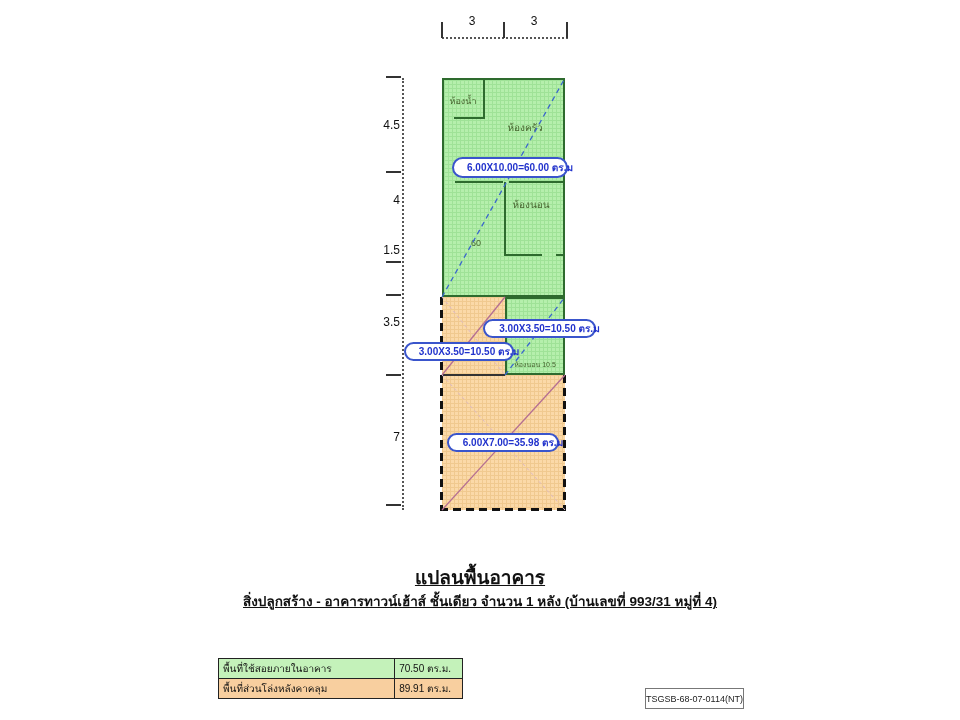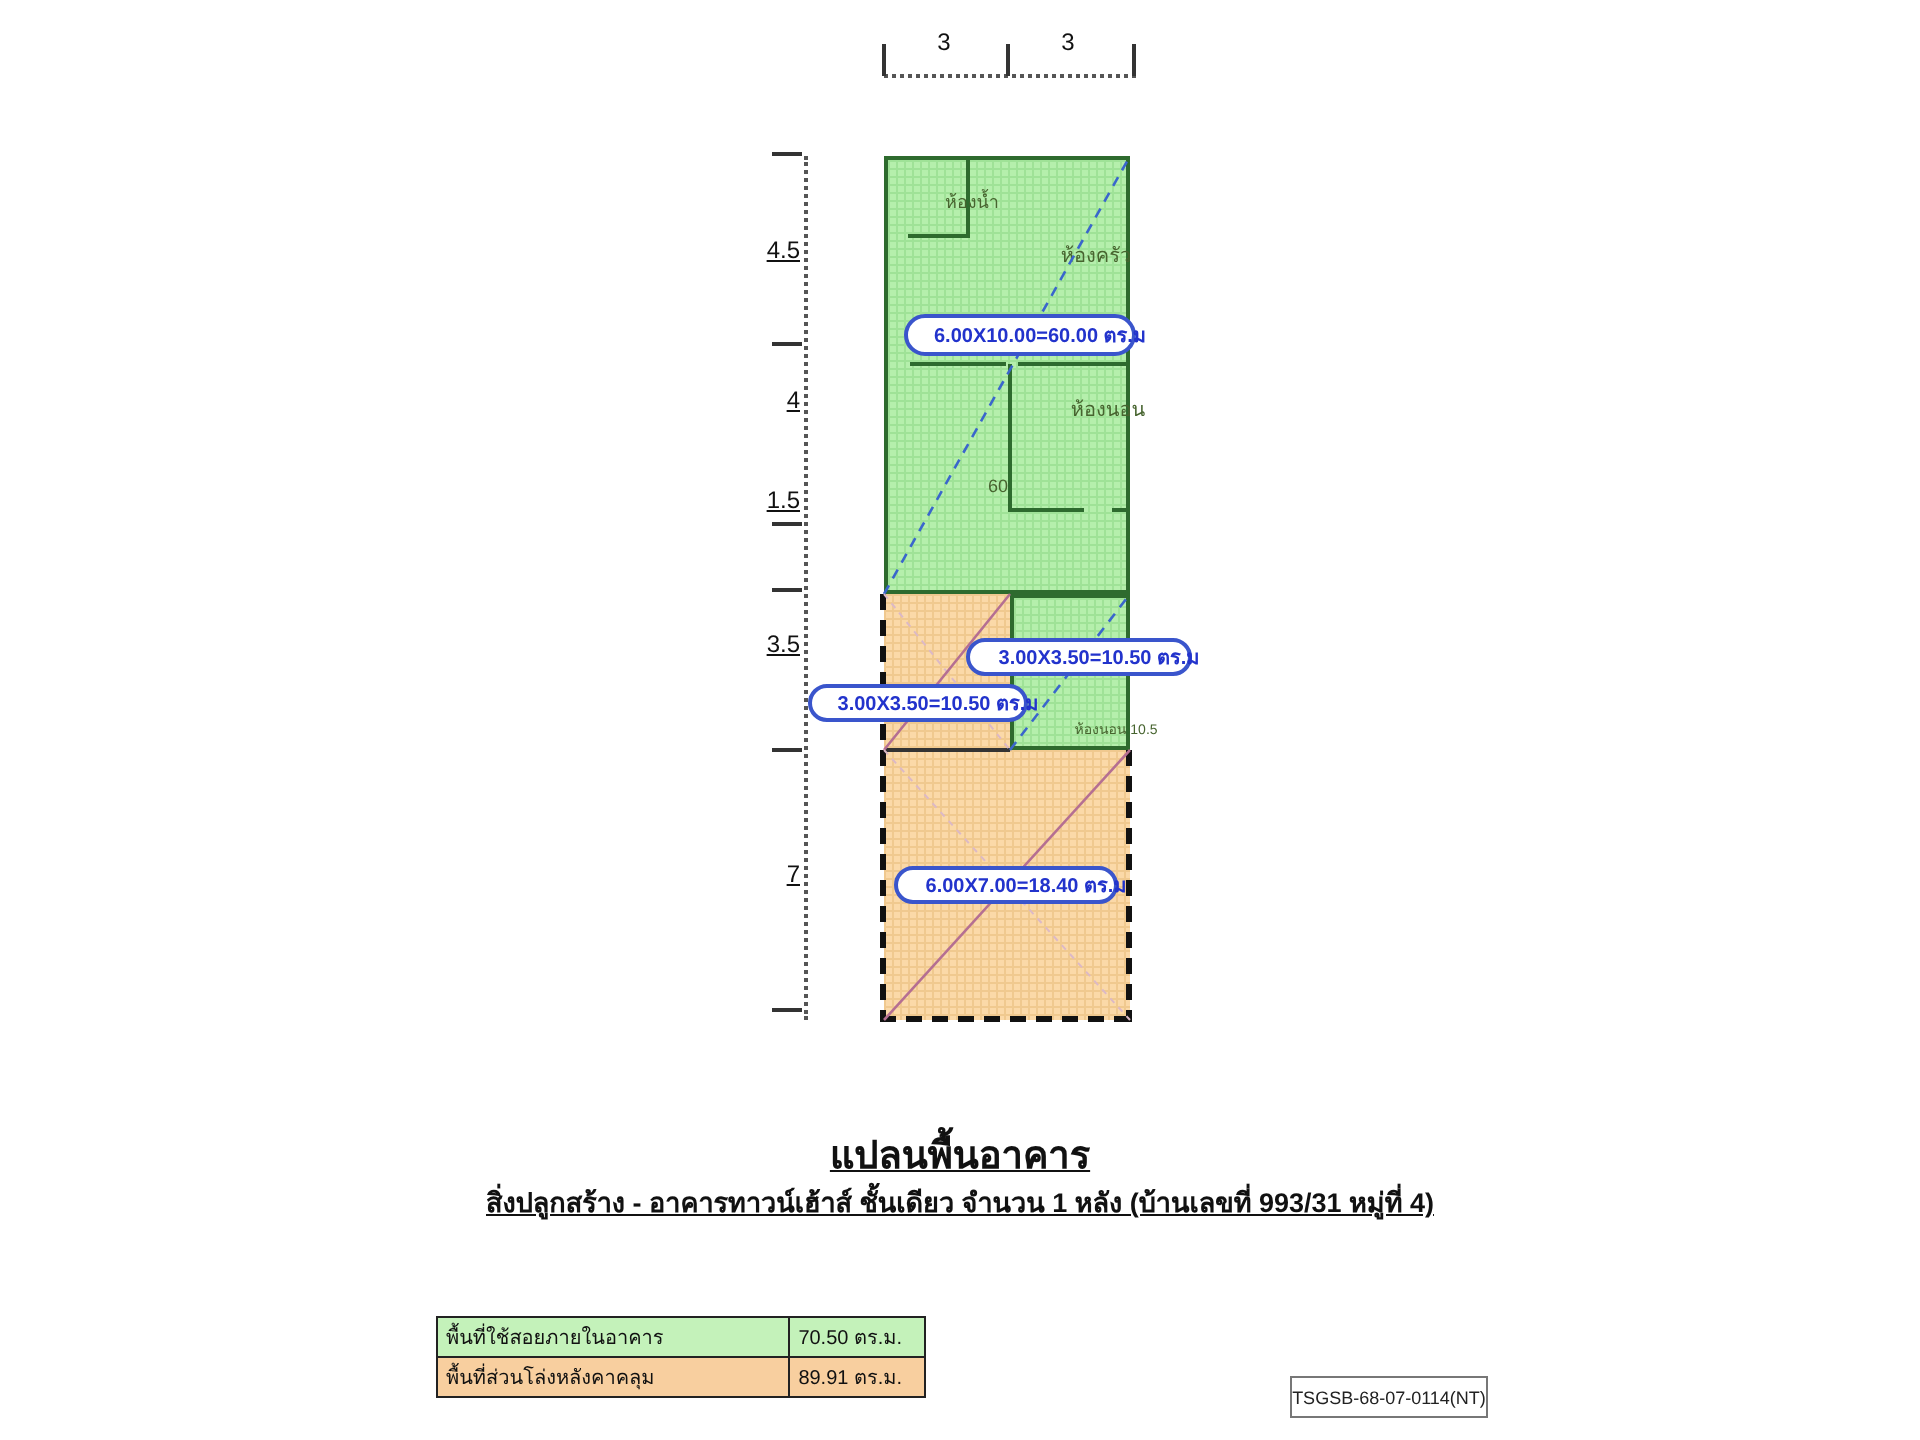--- a/index.html
+++ b/index.html
@@ -7,42 +7,42 @@
     position:relative;width:960px;height:720px;background:#ffffff;overflow:hidden;
     font-family:"Liberation Sans","DejaVu Sans",sans-serif;color:#222;
   }
   .abs{position:absolute;}
   
   .dot-h{border-top:2px dotted #555;height:0;}
   .dot-v{border-left:2px dotted #555;width:0;}
   .tick-v{width:2px;height:16px;background:#333;}
   .tick-h{width:15px;height:2px;background:#333;}
   .dim-label{font-size:12px;color:#111;text-align:center;}
-  .dim-label-left{font-size:12px;color:#111;text-align:right;width:28px;text-decoration:underline;}
+  .dim-label-left{font-size:12px;color:#111;text-align:right;width:28px;}
   
   .green-fill{
     background-color:#b5efac;
     background-image:linear-gradient(#9fe297 1px,transparent 1px),
                      linear-gradient(90deg,#9fe297 1px,transparent 1px);
     background-size:4px 4px;
   }
   .orange-fill{
     background-color:#fbd9a8;
     background-image:linear-gradient(#f0c98f 1px,transparent 1px),
                      linear-gradient(90deg,#f0c98f 1px,transparent 1px);
     background-size:4px 4px;
   }
   .green-border{border:2px solid #2e6b2e;box-sizing:border-box;}
   .wall{background:#2e6b2e;}
   .thin-line{background:#333;}
   
   .dash-v{width:3px;background:repeating-linear-gradient(180deg,#111 0 8px,transparent 8px 13px);}
   .dash-h{height:3px;background:repeating-linear-gradient(90deg,#111 0 8px,transparent 8px 13px);}
   
-  .room-label{color:#47642f;font-size:10px;text-align:center;white-space:nowrap;margin-left:23px;}
+  .room-label{color:#47642f;font-size:10px;text-align:center;white-space:nowrap;}
   .oval{
     background:#fff;border:2px solid #3a55cc;border-radius:999px;
     display:flex;align-items:center;justify-content:center;
     color:#2233cc;font-size:10px;font-weight:bold;white-space:nowrap;
     box-sizing:border-box;z-index:5;padding-left:20px;
   }
   .caption{width:960px;text-align:center;font-weight:bold;font-size:19px;
     text-decoration:underline;color:#111;}
   
   .sum-table{border-collapse:collapse;}
@@ -115,21 +115,21 @@
 
   <div class="abs room-label" style="left:444px;top:94px;width:38px;font-size:9px;">ห้องน้ำ</div>
   <div class="abs room-label" style="left:497px;top:120px;width:56px;">ห้องครัว</div>
   <div class="abs room-label" style="left:503px;top:197px;width:56px;">ห้องนอน</div>
   <div class="abs room-label" style="left:466px;top:238px;width:20px;font-size:9px;">60</div>
   <div class="abs room-label" style="left:506px;top:359px;width:58px;font-size:7px;">ห้องนอน 10.5</div>
 
   <div class="abs oval" style="left:452px;top:157px;width:116px;height:21px;">6.00X10.00=60.00 ตร.ม</div>
   <div class="abs oval" style="left:483px;top:319px;width:113px;height:19px;">3.00X3.50=10.50 ตร.ม</div>
   <div class="abs oval" style="left:404px;top:342px;width:110px;height:19px;">3.00X3.50=10.50 ตร.ม</div>
-  <div class="abs oval" style="left:447px;top:433px;width:112px;height:19px;">6.00X7.00=18.40 ตร.ม</div>
+  <div class="abs oval" style="left:447px;top:433px;width:112px;height:19px;">6.00X7.00=35.98 ตร.ม</div>
 
   <div class="abs caption" style="left:0;top:562px;">แปลนพื้นอาคาร</div>
   <div class="abs caption" style="left:0;top:590px;font-size:13.5px;">สิ่งปลูกสร้าง - อาคารทาวน์เฮ้าส์ ชั้นเดียว จำนวน 1 หลัง (บ้านเลขที่ 993/31 หมู่ที่ 4)</div>
 
   <table class="sum-table abs" style="left:218px;top:658px;width:245px;">
     <tbody>
         <tr>
       <td class="cell-green" style="width:177px;">พื้นที่ใช้สอยภายในอาคาร</td>
       <td class="cell-green" style="width:68px;">70.50 ตร.ม.</td>
     </tr>

